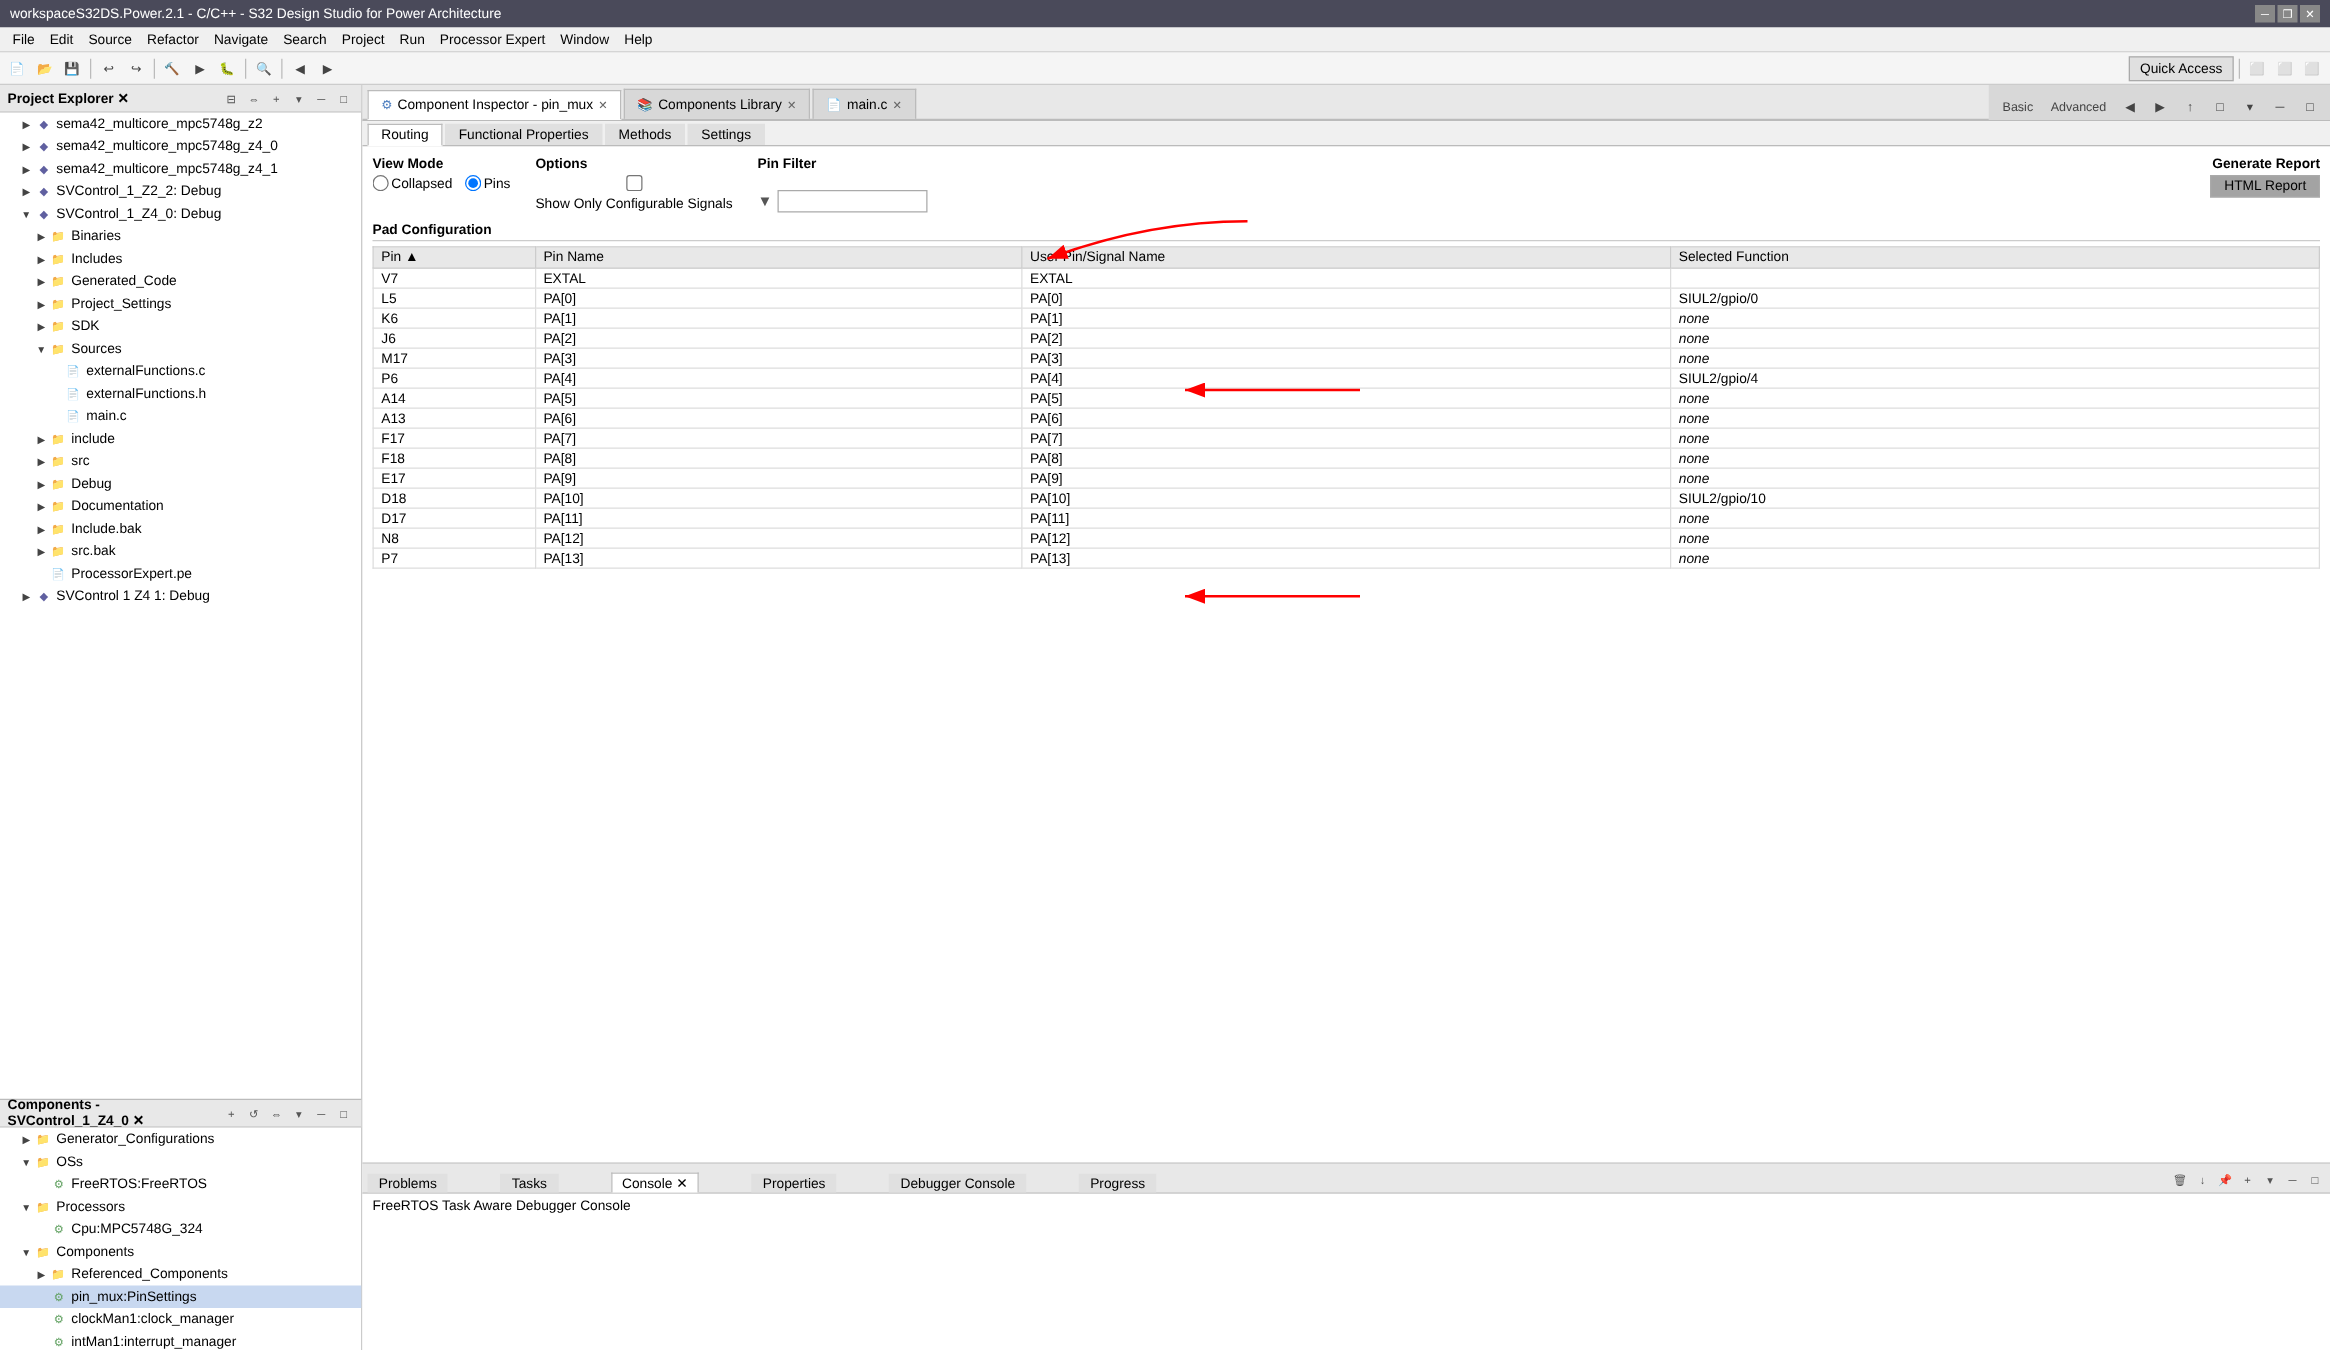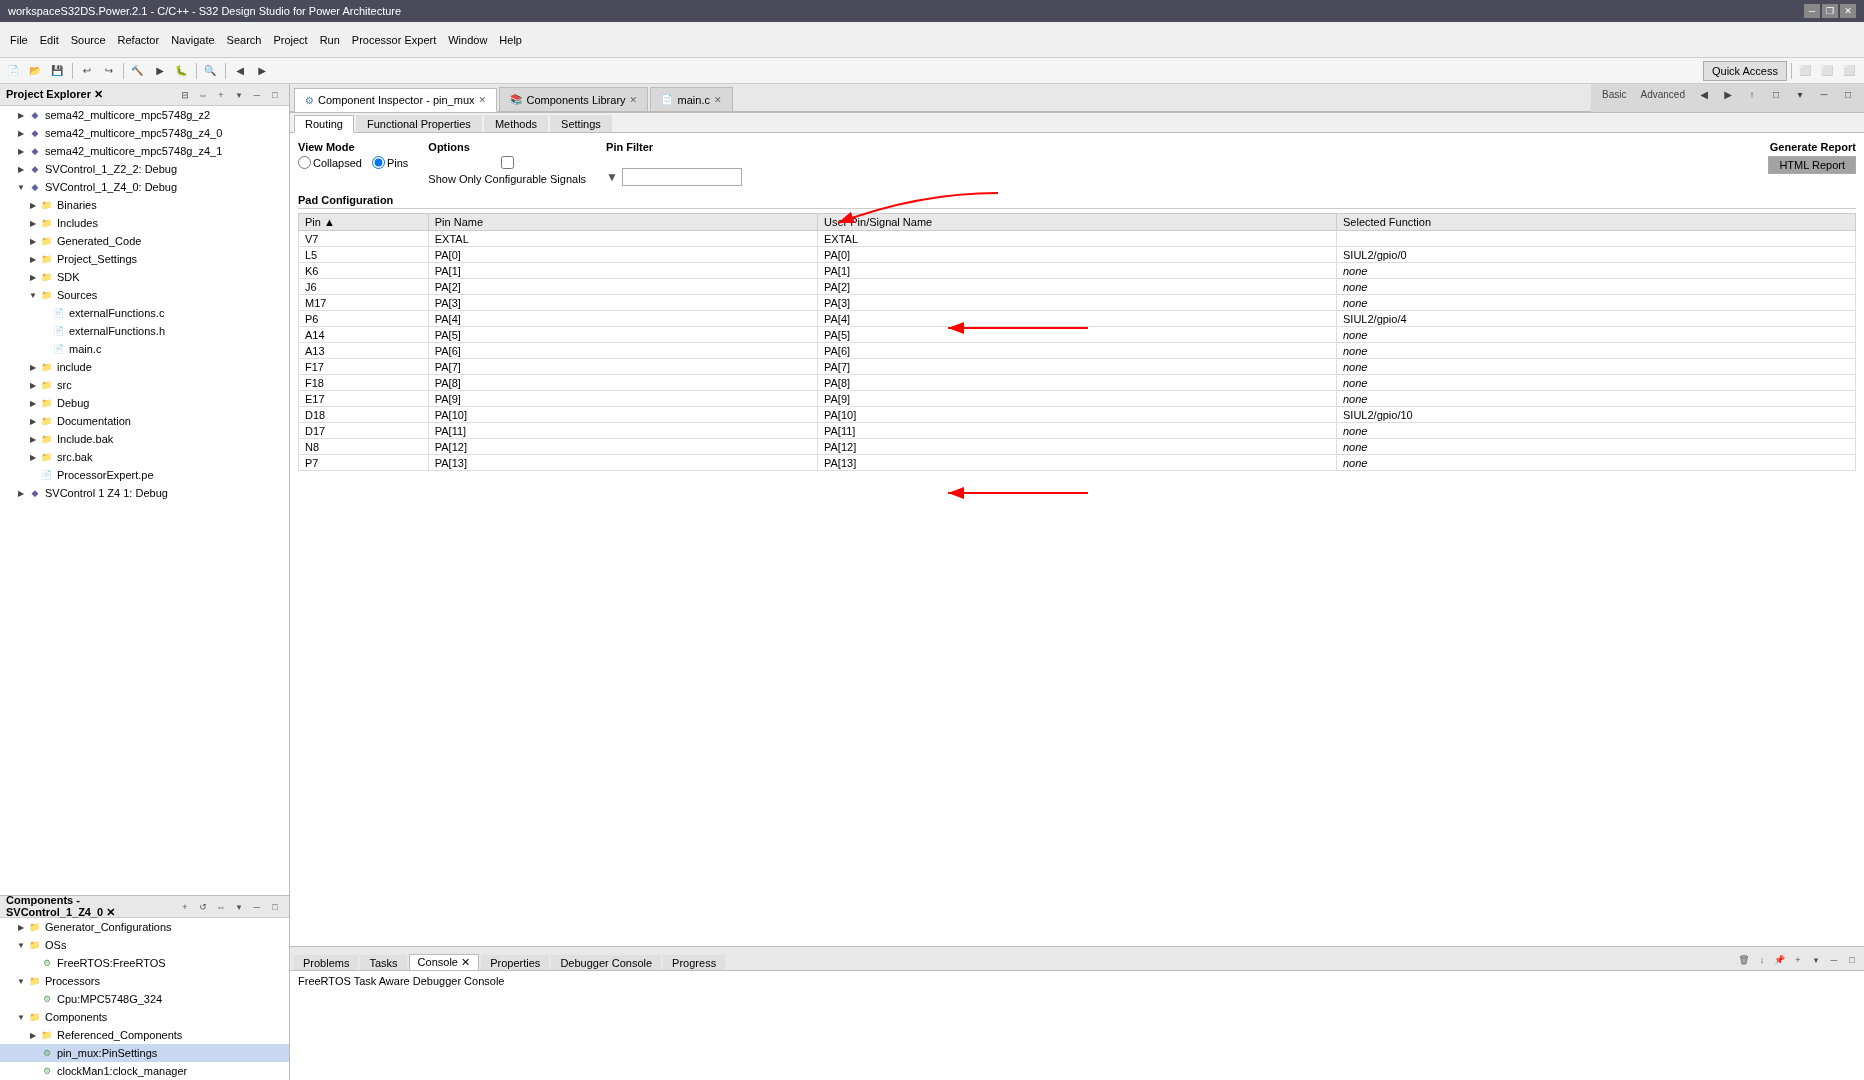--- a/index.html
+++ b/index.html
@@ -15,21 +15,21 @@
       padding: 0 8px;
       justify-content: space-between;
     }
     #title-bar .win-controls { display: flex; gap: 2px; }
     #title-bar .win-btn { width: 16px; height: 14px; background: #888; border: none; color: #fff; font-size: 9px; cursor: pointer; display: flex; align-items: center; justify-content: center; }
     
     
     #menu-bar {
       background: #f0f0f0;
       border-bottom: 1px solid #ccc;
-      height: 36px;
+      height: 20px;
       display: flex;
       align-items: center;
       padding: 0 4px;
     }
     .menu-item { padding: 0 6px; height: 20px; display: flex; align-items: center; cursor: pointer; font-size: 11px; }
     
     
     #toolbar {
       background: #f5f5f5;
       border-bottom: 1px solid #ccc;
@@ -210,20 +210,21 @@
       flex-direction: column;
       border-top: 1px solid #bbb;
     }
     #console-tabs {
       display: flex;
       background: #e8e8e8;
       border-bottom: 1px solid #bbb;
       padding: 2px 4px 0 4px;
       height: 24px;
       align-items: flex-end;
+      gap: 40px;
     }
     .console-tab {
       padding: 1px 8px;
       cursor: pointer;
       font-size: 11px;
       border: 1px solid transparent;
       border-bottom: none;
       background: #e0e0e0;
       margin-right: 2px;
     }
@@ -505,21 +506,21 @@
           <span style="color:#5080c0; font-size:10px;">📚</span>
           <span>Components Library</span>
           <span class="tab-close">✕</span>
         </div>
         <div class="editor-tab">
           <span style="color:#e87040; font-size:10px;">📄</span>
           <span>main.c</span>
           <span class="tab-close">✕</span>
         </div>
       </div>
-      <div style="display:flex; align-items:flex-start; padding:0 6px; gap:4px;">
+      <div style="display:flex; align-items:flex-end; padding:0 6px; gap:4px;">
         <button class="tb-btn" style="font-size:10px; width:auto; padding:0 4px;">Basic</button>
         <button class="tb-btn" style="font-size:10px; width:auto; padding:0 4px;">Advanced</button>
         <button class="tb-btn">◀</button>
         <button class="tb-btn">▶</button>
         <button class="tb-btn">↑</button>
         <button class="tb-btn">□</button>
         <button class="tb-btn">▾</button>
         <button class="tb-btn">─</button>
         <button class="tb-btn">□</button>
       </div>

